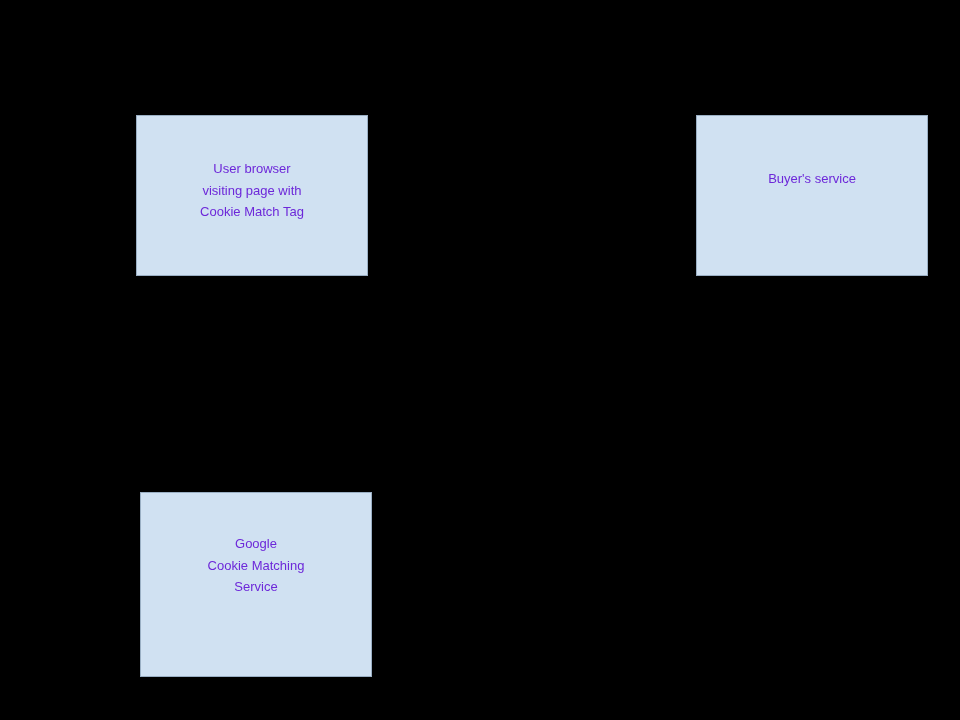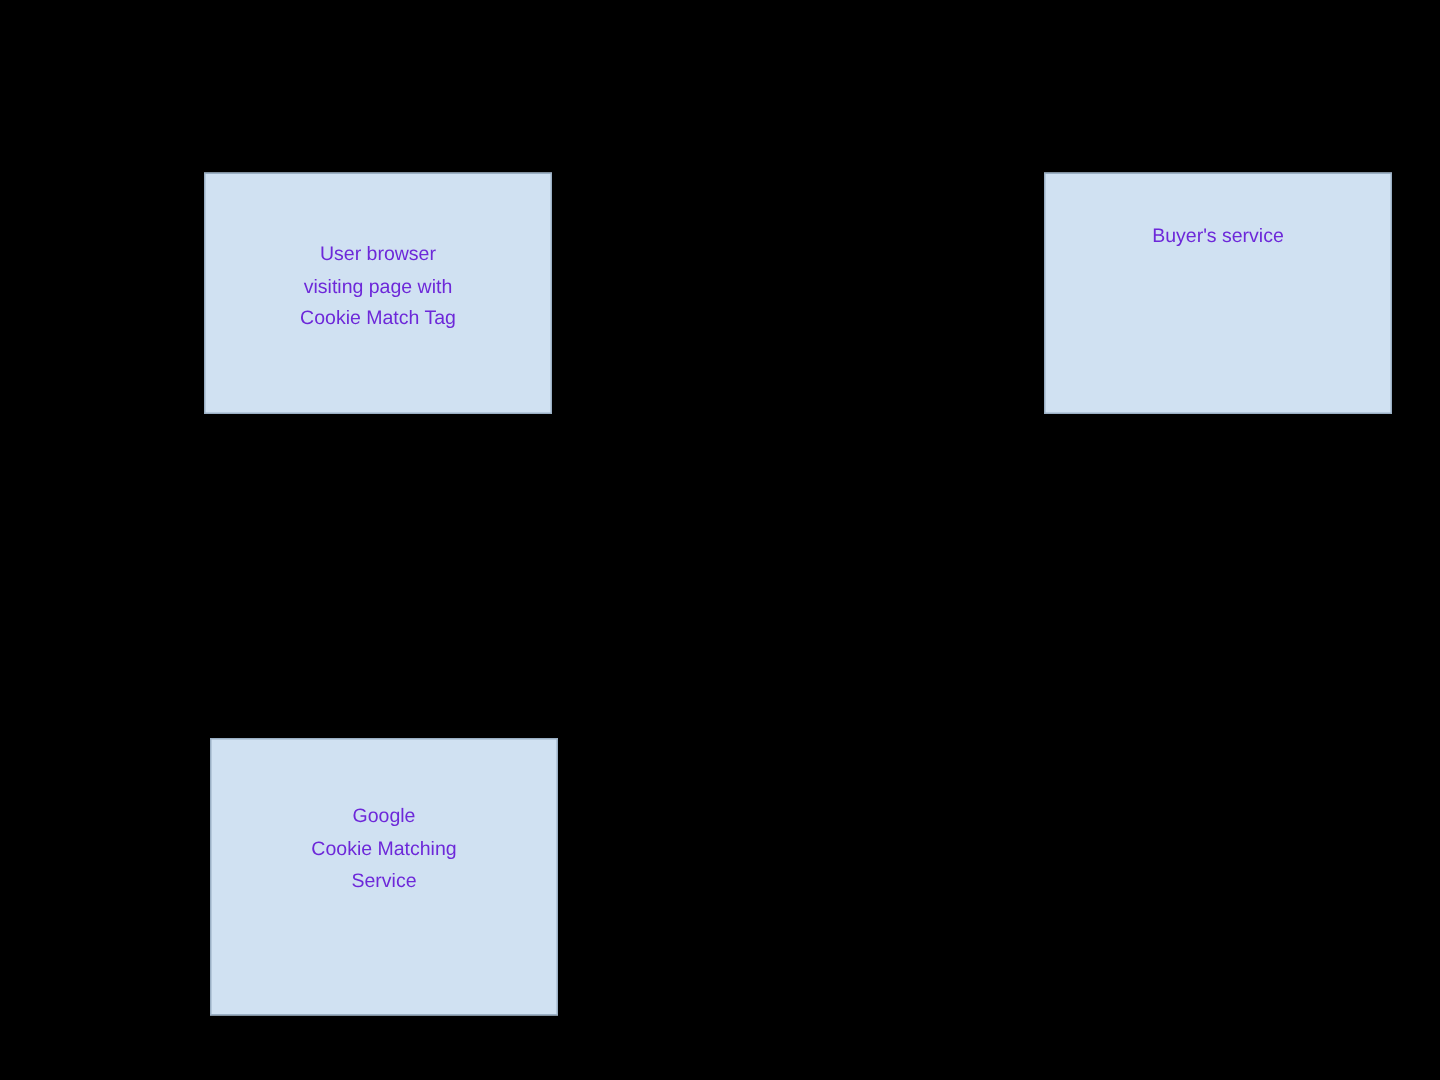--- a/index.html
+++ b/index.html
@@ -48,21 +48,21 @@
     margin-top: 42px;
   }
   
   #node-buyer-service {
     left: 696px;
     top: 115px;
     width: 232px;
     height: 161px;
   }
   #node-buyer-service .node-label {
-    margin-top: 30px;
+    margin-top: 52px;
   }
   
   #node-google-cms {
     left: 140px;
     top: 492px;
     width: 232px;
     height: 185px;
   }
   #node-google-cms .node-label {
     margin-top: 40px;

